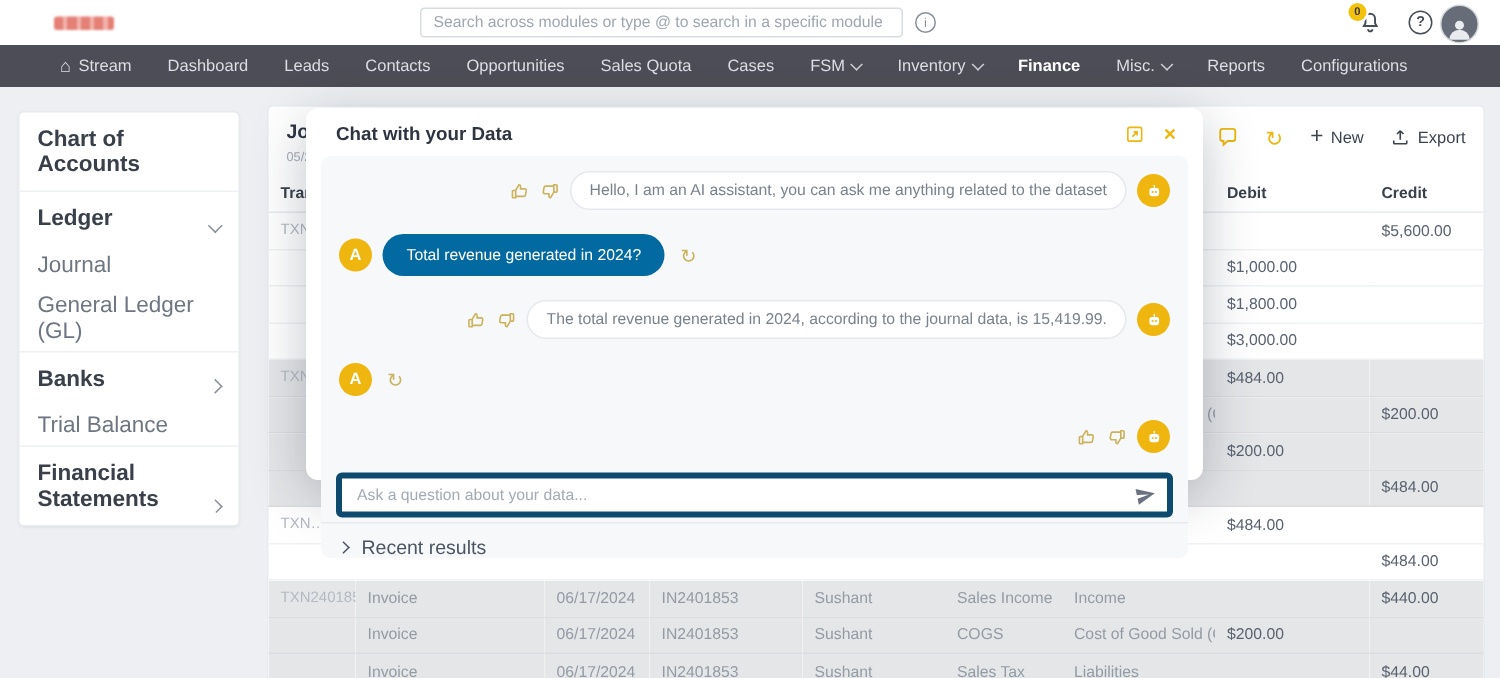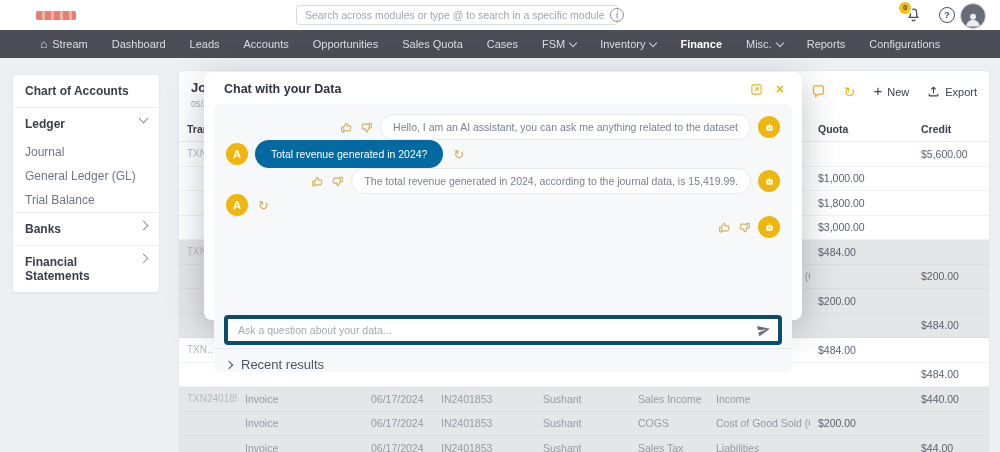--- a/index.html
+++ b/index.html
@@ -2,21 +2,21 @@
 <html><head>
 <meta charset="utf-8">
 <style>
   html,body{margin:0;padding:0}
   body{width:1000px;height:452px;overflow:hidden;position:relative;background:#EDEFF2;
        font-family:"Liberation Sans", sans-serif;}
   
   .topbar{position:absolute;top:0;left:0;right:0;height:30px;background:#fff;border-bottom:1px solid #E9EBEE;z-index:5}
   .logo{position:absolute;left:36px;top:11px;width:40px;height:9px;border-radius:2px;opacity:.85;
         background:repeating-linear-gradient(90deg,#E06A5F 0 6px,#F0A59B 6px 9px);filter:blur(.7px)}
-  .search-wrap{position:absolute;left:296px;top:5px;width:322px;height:20px}
+  .search-wrap{position:absolute;left:280px;top:5px;width:322px;height:20px}
   .search-wrap input{width:100%;height:100%;box-sizing:border-box;border:1px solid #D8DCE1;border-radius:3px;
         font-size:10.5px;padding:0 8px;color:#444;outline:none;font-family:inherit}
   .search-wrap input::placeholder{color:#9FA6B0}
   .info-ic{position:absolute;left:610px;top:8px;width:12px;height:12px;border:1.2px solid #8A919C;border-radius:50%;
         color:#8A919C;font-size:8.5px;line-height:12px;text-align:center}
   .bell-wrap{position:absolute;left:905px;top:6px;width:20px;height:20px}
   .badge{position:absolute;left:-6px;top:-4px;width:12px;height:12px;border-radius:50%;background:#F2C20C;
         color:#3A3A3A;font-size:7.5px;line-height:12px;text-align:center;font-weight:bold;box-shadow:0 0 0 1.5px #fff}
   .help-ic{position:absolute;left:939px;top:7px;width:14px;height:14px;border:1.4px solid #474E58;border-radius:50%;
         color:#474E58;font-size:9.5px;line-height:14px;text-align:center;font-weight:bold;cursor:pointer}
@@ -26,21 +26,21 @@
   .navbar{position:absolute;top:30px;left:0;right:0;height:28px;background:#4D4D57;display:flex;align-items:center;
         padding-left:28px;z-index:5}
   .nav-item{color:#DCDEE4;font-size:11px;padding:0 12px;height:100%;display:flex;align-items:center;gap:5px;cursor:pointer;white-space:nowrap}
   .nav-item.active{color:#fff;font-weight:bold}
   .home-ic{font-size:12px;line-height:1}
   .caret{width:5px;height:5px;border-right:1.4px solid currentColor;border-bottom:1.4px solid currentColor;
         transform:rotate(45deg);margin-top:-3px;opacity:.9}
   
   .sidebar-card{position:absolute;left:12px;top:74px;width:146px;background:#fff;border:1px solid #E7EAEE;border-radius:4px;
         box-shadow:0 1px 2px rgba(20,30,50,.05)}
-  .sb-row{display:flex;align-items:flex-start;justify-content:space-between;padding:9px 12px;font-size:12px;
+  .sb-row{display:flex;align-items:flex-end;justify-content:space-between;padding:9px 12px;font-size:15px;
         color:#39404A;font-weight:bold;cursor:pointer}
   .sb-row.sub{font-weight:normal;color:#6E7681;padding:5px 12px}
   .sb-row.bt{border-top:1px solid #EEF0F3}
   .chev{width:6px;height:6px;border-right:1.3px solid #8A919C;border-bottom:1.3px solid #8A919C}
   .chev.down{transform:rotate(45deg);margin-top:-2px}
   .chev.right{transform:rotate(-45deg)}
   
   .main-card{position:absolute;left:178px;top:70px;width:810px;height:392px;background:#fff;border:1px solid #E7EAEE;
         border-bottom:none;border-radius:4px 4px 0 0;box-sizing:content-box}
   .card-head{position:relative;height:46px}
@@ -61,21 +61,21 @@
   td.txn{color:#B4BAC3;font-size:10px}
   
   .modal{position:absolute;left:204px;top:72px;width:598px;height:248px;background:#fff;border-radius:8px;
         box-shadow:0 10px 36px rgba(30,40,60,.28);z-index:20}
   .m-title{position:absolute;left:20px;top:10px;font-size:12.5px;font-weight:bold;color:#2E3440}
   .m-icons{position:absolute;right:18px;top:10px;display:flex;gap:13px;align-items:center}
   .m-expand{cursor:pointer;display:flex}
   .m-close{color:#EEB60F;font-size:14px;font-weight:bold;line-height:1;cursor:pointer}
   .chat-panel{position:absolute;left:10px;right:10px;top:32px;height:268px;background:#F7F8FA;border-radius:6px;
         padding:10px 12px;box-sizing:border-box}
-  .msg{display:flex;align-items:center;gap:7px;margin-bottom:0}
+  .msg{display:flex;align-items:center;gap:7px;margin-bottom:16px}
   .msg.ai{justify-content:flex-end}
   .bubble-ai{background:#fff;border:1px solid #E5E8EC;border-radius:14px;padding:6px 12px;font-size:10.5px;
         color:#7A828D;max-width:490px;white-space:nowrap;overflow:hidden}
   .bubble-user{background:#0369a1;border-radius:16px;padding:8px 16px;font-size:10.5px;color:#fff;white-space:nowrap}
   .av{width:22px;height:22px;border-radius:50%;background:#EEB60F;display:flex;align-items:center;justify-content:center;
         color:#fff;font-size:11px;font-weight:bold;flex:0 0 auto}
   .thumb{width:13px;height:13px;color:#CBB35C;cursor:pointer;display:flex}
   .thumb.down{transform:rotate(180deg)}
   .retry{color:#C9B35C;font-size:13px;line-height:1;cursor:pointer;margin-left:3px}
   .chat-input{position:absolute;left:10px;right:10px;top:211px;height:30px}
@@ -117,21 +117,21 @@
       <span class="home-ic">⌂</span>
       <span>Stream</span>
     </div>
     <div class="nav-item">
       <span>Dashboard</span>
     </div>
     <div class="nav-item">
       <span>Leads</span>
     </div>
     <div class="nav-item">
-      <span>Accounts</span>
+      <span>Contacts</span>
     </div>
     <div class="nav-item">
       <span>Opportunities</span>
     </div>
     <div class="nav-item">
       <span>Sales Quota</span>
     </div>
     <div class="nav-item">
       <span>Cases</span>
     </div>
@@ -165,26 +165,26 @@
     <div class="sb-row hdr bt">
       <span>Ledger</span>
       <span class="chev down"></span>
     </div>
     <div class="sb-row sub">
       <span>Journal</span>
     </div>
     <div class="sb-row sub">
       <span>General Ledger (GL)</span>
     </div>
-    <div class="sb-row sub">
-      <span>Trial Balance</span>
-    </div>
     <div class="sb-row hdr bt">
       <span>Banks</span>
       <span class="chev right"></span>
+    </div>
+    <div class="sb-row sub">
+      <span>Trial Balance</span>
     </div>
     <div class="sb-row hdr bt">
       <span>Financial Statements</span>
       <span class="chev right"></span>
     </div>
   </div>
 
 <div class="main-card">
   <div class="card-head">
     <div class="j-title">Journal</div>
@@ -223,21 +223,21 @@
     </colgroup>
     <thead>
         <tr id="table-head-row">
           <th>Transaction Number</th>
           <th></th>
           <th></th>
           <th></th>
           <th></th>
           <th></th>
           <th>Account Group</th>
-          <th>Quota</th>
+          <th>Debit</th>
           <th>Credit</th>
         </tr>
       </thead>
     <tbody id="table-body">
         <tr>
           <td class="txn">TXN…</td>
           <td></td>
           <td></td>
           <td></td>
           <td></td>

